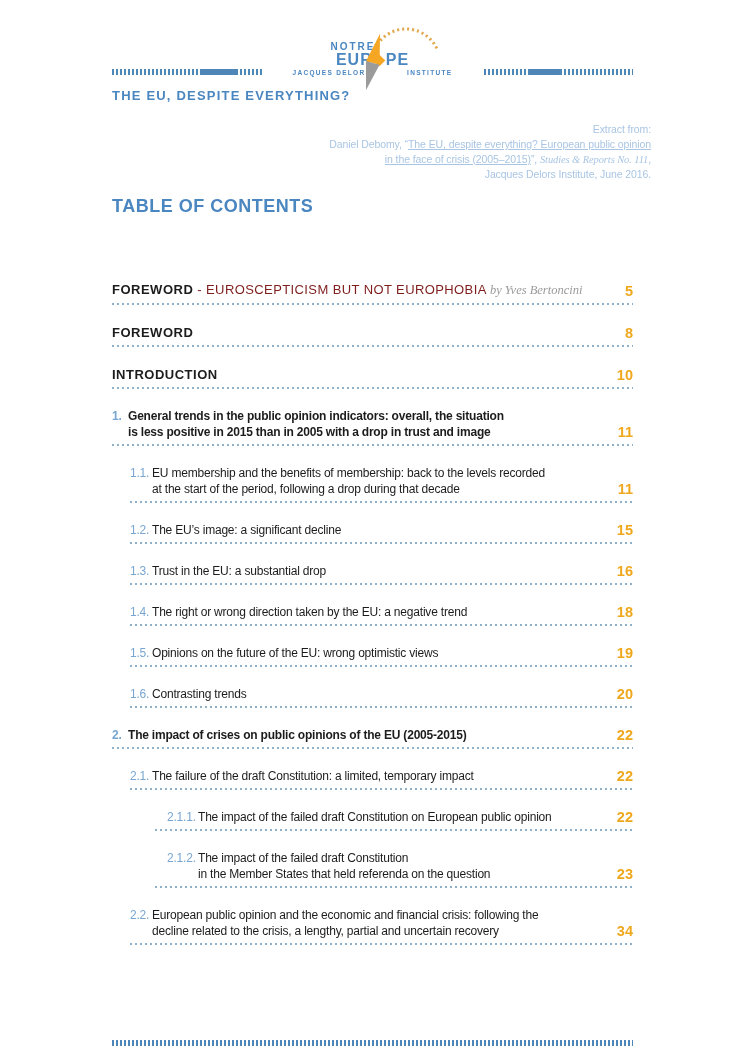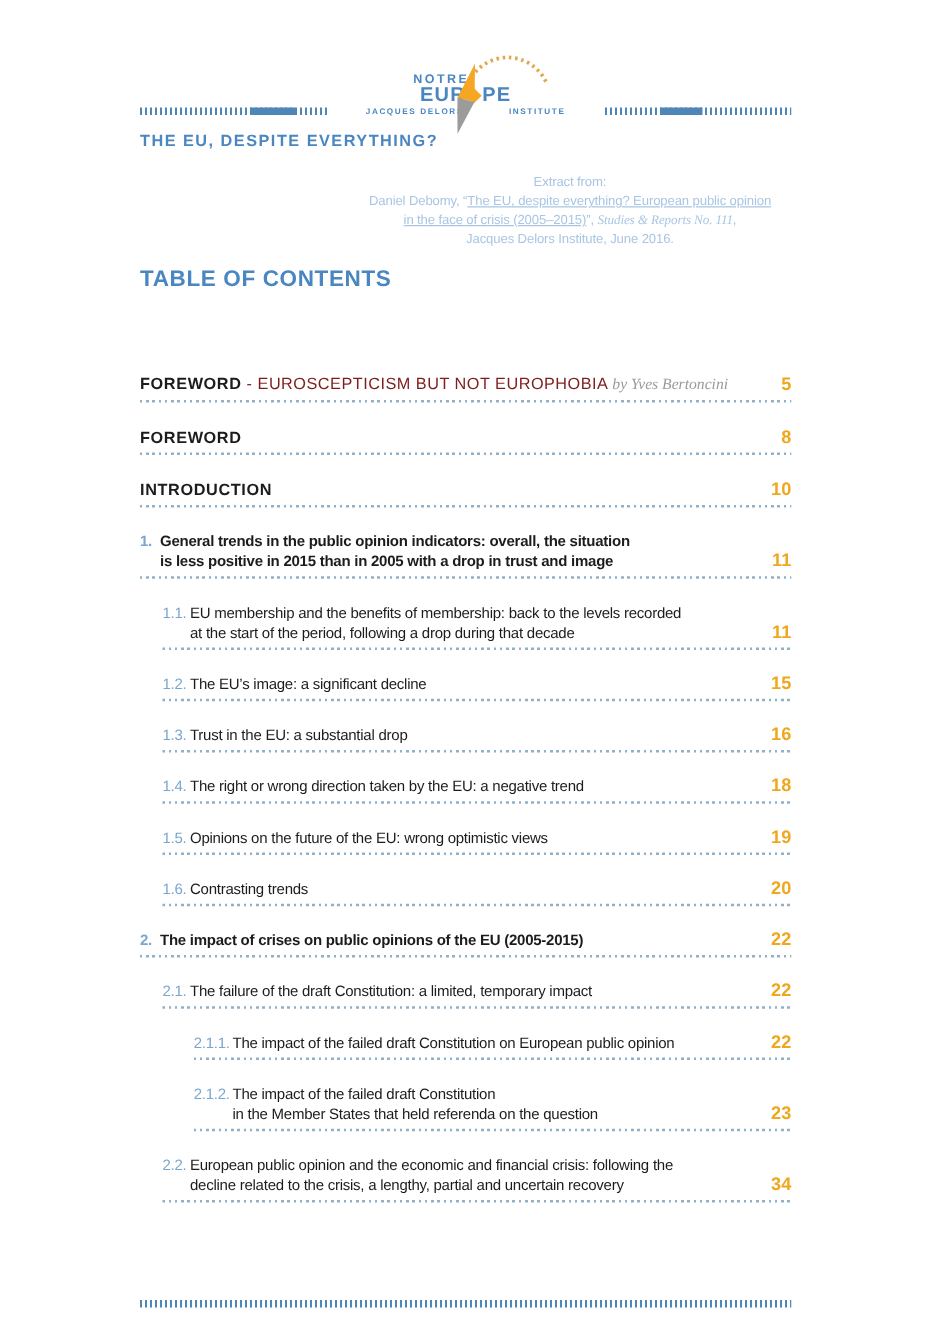--- a/index.html
+++ b/index.html
@@ -1,18 +1,18 @@
 <!DOCTYPE html>
 <html><head>
 <meta charset="utf-8">
 <style>
   * { margin:0; padding:0; box-sizing:border-box; }
   html,body { width:746px; height:1058px; background:#fff; }
   body { font-family:"Liberation Sans", sans-serif; overflow:hidden; }
-  .page { position:relative; width:746px; height:1058px; padding:17px 113px 0 112px; background:#fff; }
+  .page { position:relative; width:746px; height:1058px; padding:0 113px 0 112px; background:#fff; }
 
   
   .header { position:relative; height:110px; }
   .logo-arc { position:absolute; top:25px; left:50%; transform:translateX(-4px); }
   .notre { position:absolute; top:41px; left:50%; transform:translateX(-42px);
            font-size:10px; font-weight:bold; color:#4a86c0; letter-spacing:2px; }
   .europe { position:absolute; top:51px; left:50%; transform:translateX(-50%);
             font-size:16px; font-weight:bold; color:#4a86c0; letter-spacing:1px; white-space:nowrap; }
   .logo-dot { display:inline-block; width:9px; height:9px; background:#f5a623;
               transform:rotate(45deg); margin:0 2px; }
@@ -29,42 +29,42 @@
             transform:translateX(-50%) rotate(14deg); z-index:2; }
   .needle .n-top { width:0; height:0; border-left:7px solid transparent;
                    border-right:7px solid transparent; border-bottom:30px solid #f5a623; }
   .needle .n-bot { width:0; height:0; border-left:7px solid transparent;
                    border-right:7px solid transparent; border-top:28px solid #9b9b9b; }
   .doc-title { position:absolute; top:88px; left:0; right:0; text-align:left;
                font-size:13px; font-weight:bold; color:#4a86c0; letter-spacing:1.2px; }
 
   
   .citation { margin-top:12px; margin-left:auto; margin-right:-18px; width:390px;
-              text-align:center; font-size:10.5px; line-height:15px; color:#a9c5e3;
+              text-align:right; font-size:10.5px; line-height:15px; color:#a9c5e3;
               letter-spacing:-0.1px; }
   .cite-body { white-space:pre-line; }
   .cite-link { color:#a9c5e3; text-decoration:underline; cursor:pointer; }
   .cite-italic { font-style:italic; font-family:"Liberation Serif", serif; }
   .cite-after { white-space:pre-line; }
 
   
   .toc-heading { margin-top:14px; font-size:18px; font-weight:bold; color:#4a86c0; letter-spacing:0.5px; }
   .toc { margin-top:64px; }
   .toc-row { margin-bottom:19px; }
   .row-flex { display:flex; align-items:flex-end; }
   .row-main { flex:1; display:flex; align-items:flex-start; font-size:12px; line-height:16px;
               color:#1c1c1c; letter-spacing:-0.2px; }
   .t-num { color:#79a6d0; white-space:nowrap; }
   .t-label { white-space:pre-line; }
   .bold .row-main { font-weight:bold; }
   .lv1 .t-num { width:16px; }
   .lv2 { padding-left:18px; }
   .lv2 .t-num { width:22px; }
   .lv3 { padding-left:43px; margin-top:5px; }
-  .lv3 .t-num { width:31px; }
+  .lv3 .t-num { width:31px;margin-left:12px; }
   .page-num { font-size:14.5px; font-weight:bold; color:#efa81e; padding-left:8px; line-height:16px; }
   .dots { margin-top:4px; height:2px;
           background:repeating-linear-gradient(90deg,#8fb0c9 0 2px,transparent 2px 5px); }
   .lv2 .dots { margin-left:0; }
   
   .h-row .row-main { font-size:13px; line-height:17px; letter-spacing:0.5px; display:block; }
   .fw-main { font-weight:bold; color:#1c1c1c; }
   .fw-sub { font-weight:400; color:#7f1d1d; letter-spacing:0.4px; }
   .fw-by { font-family:"Liberation Serif", serif; font-style:italic; font-weight:400;
            color:#9a9a9a; font-size:12.5px; letter-spacing:0; }

